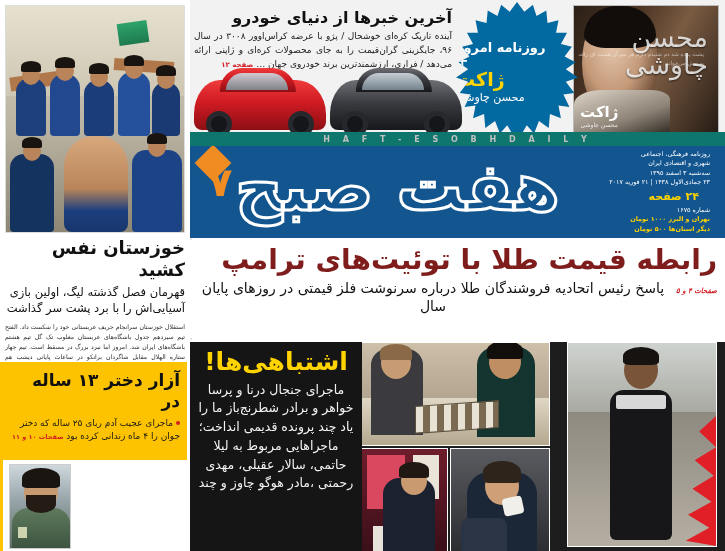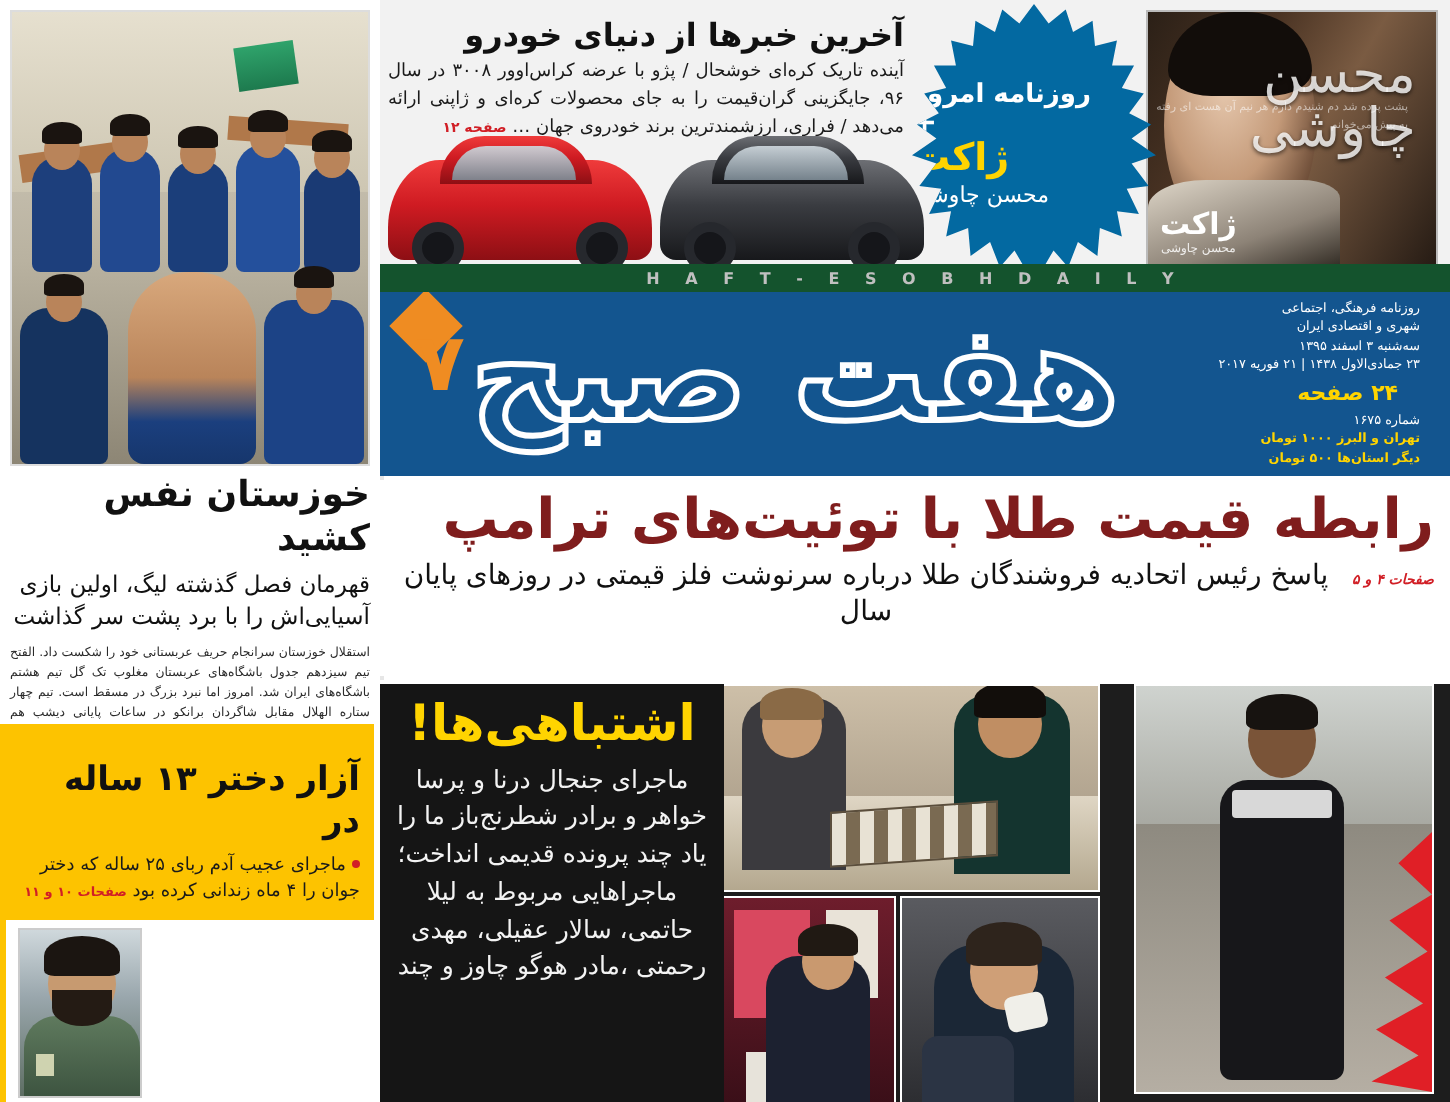--- a/index.html
+++ b/index.html
@@ -29,21 +29,21 @@
   
   #top-band {
     position: absolute; top: 0; right: 0;
     width: 535px; height: 146px;
     background: #f2f2f2;
     overflow: hidden;
   }
   #watermark-strip {
     position: absolute; bottom: 0; right: 0;
     width: 535px; height: 14px;
-    background: #14532d;
+    background: #0f766e;
     display: flex; align-items: center; justify-content: space-around;
     font-size: 8px; letter-spacing: 5px; color: #c0c0c0;
     direction: ltr; font-weight: bold;
   }
   
   #album-art {
     position: absolute; top: 5px; right: 6px;
     width: 146px; height: 132px;
     background: linear-gradient(120deg,#2b2017 0%,#4a3323 30%,#7a5b42 55%,#241a13 100%);
     border: 1px solid #bbb;
@@ -378,21 +378,21 @@
     font-size: 6.2px; color: #2a2a2a; line-height: 1.6;
     margin-top: 6px; text-align: justify;
   }
   #khuz .pgref { color: #d11f26; font-weight: bold; font-size: 6.2px; }
 
   
   #yellow-box {
     position: absolute; top: 362px; left: 3px;
     width: 184px; height: 98px;
     background: #fdc300;
-    padding: 18px 7px; direction: rtl; 
+    padding: 8px 7px; direction: rtl; 
   }
   #yellow-box h3 {
     font-size: 17px; font-weight: bold; color: #111; line-height: 1.25;
   }
   #yellow-box .yb-sub {
     font-size: 9px; color: #1a1a1a; line-height: 1.5; margin-top: 4px;
   }
   #yellow-box .dot {
     display: inline-block; width: 4px; height: 4px; border-radius: 50%;
     background: #d11f26; margin-left: 3px; vertical-align: middle;

